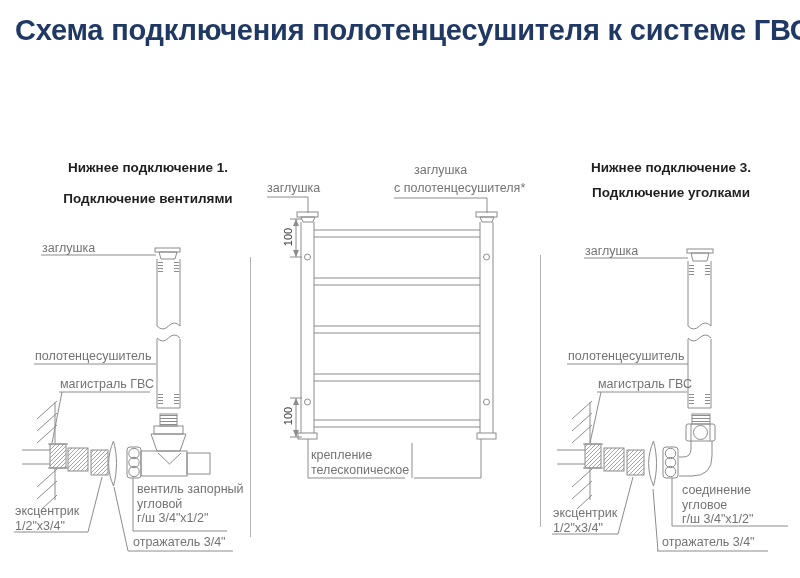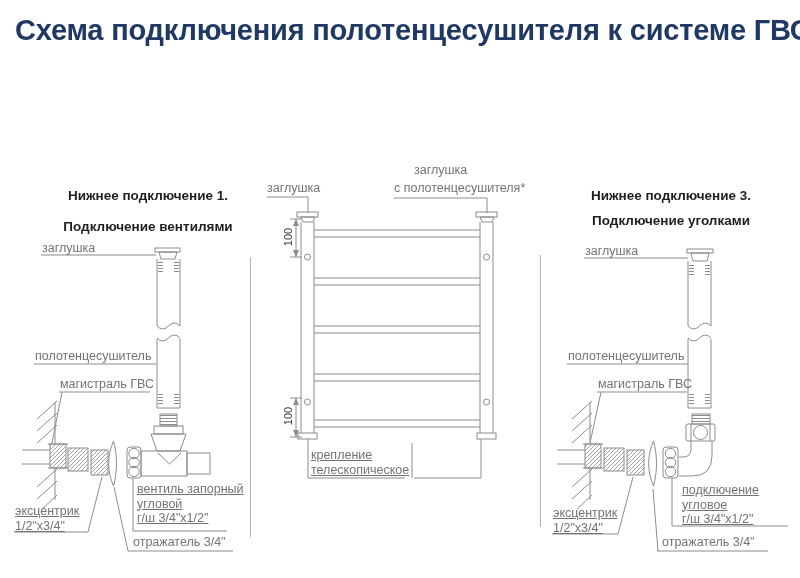--- a/index.html
+++ b/index.html
@@ -1,23 +1,23 @@
 <!DOCTYPE html>
 <html><head>
 <meta charset="utf-8">
 <style>
   html,body{margin:0;padding:0;background:#fff;}
   .stage{position:relative;width:800px;height:578px;background:#ffffff;
          font-family:"Liberation Sans",sans-serif;overflow:hidden;}
   .title{position:absolute;left:15px;top:14px;font-size:29px;font-weight:bold;
          color:#1f3864;letter-spacing:-0.2px;white-space:nowrap;}
   .hdr{position:absolute;width:192px;text-align:center;font-size:13.5px;
-       font-weight:bold;color:#1f1f1f;white-space:nowrap;margin-top:28px;}
+       font-weight:bold;color:#1f1f1f;white-space:nowrap;}
   .lbl{position:absolute;font-size:12.5px;color:#737373;white-space:nowrap;line-height:14px;}
-  .ml div{line-height:14.5px;text-decoration:underline;}
+  .ml div{line-height:14.5px;}
   .dim{position:absolute;width:28px;text-align:center;font-size:11px;color:#3d3d3d;
        transform:rotate(-90deg);}
   svg.canvas{position:absolute;left:0;top:0;}
 </style>
 </head>
 <body>
 
 <div class="stage">
 
   <svg class="canvas" width="800" height="578" viewBox="0 0 800 578">
@@ -205,19 +205,19 @@
   <div class="lbl" style="left:133px;top:535px">отражатель 3/4"</div>
 
   <div class="lbl" style="left:585px;top:244px">заглушка</div>
   <div class="lbl" style="left:568px;top:349px">полотенцесушитель</div>
   <div class="lbl" style="left:598px;top:377px">магистраль ГВС</div>
   <div class="lbl ml" style="left:553px;top:506px">
     <div>эксцентрик</div>
     <div>1/2"х3/4"</div>
   </div>
   <div class="lbl ml" style="left:682px;top:483px">
-    <div>подключение</div>
+    <div>соединение</div>
     <div>угловое</div>
     <div>г/ш 3/4"х1/2"</div>
   </div>
   <div class="lbl" style="left:662px;top:535px">отражатель 3/4"</div>
 
 </div>
 
 </body></html>

